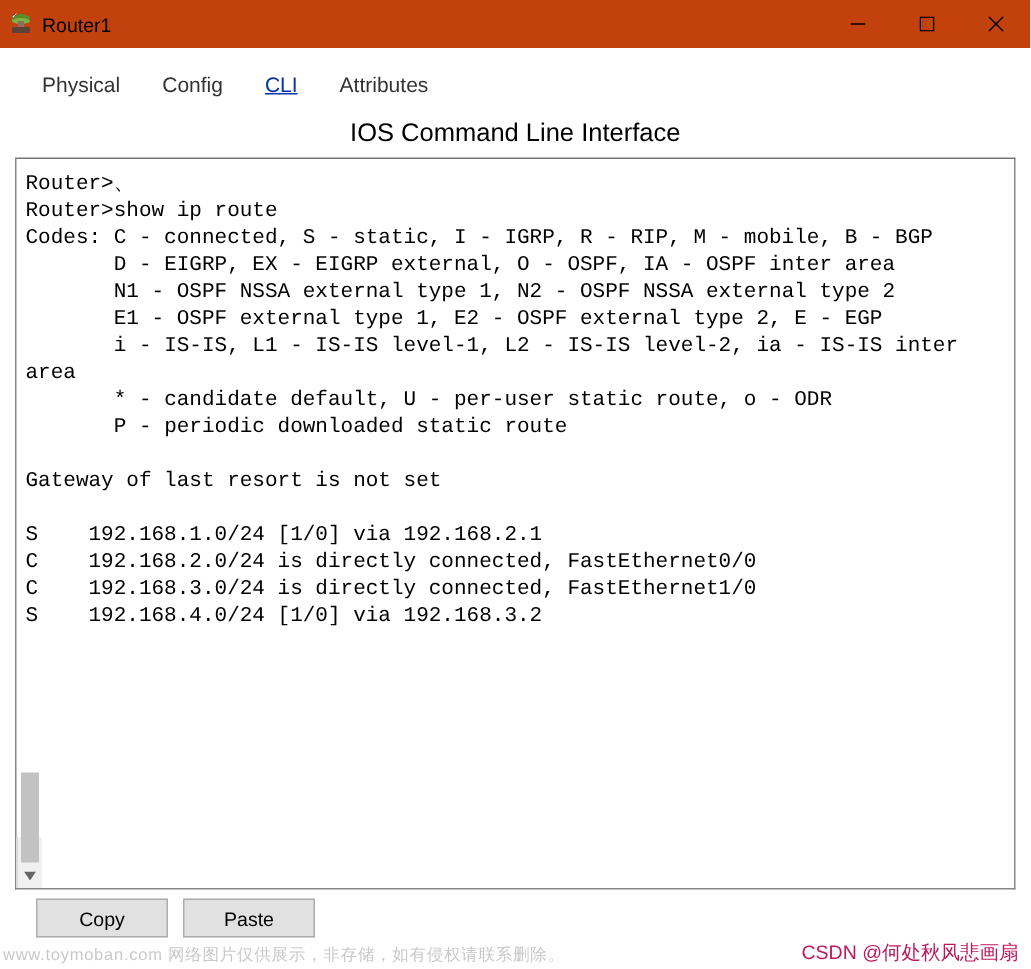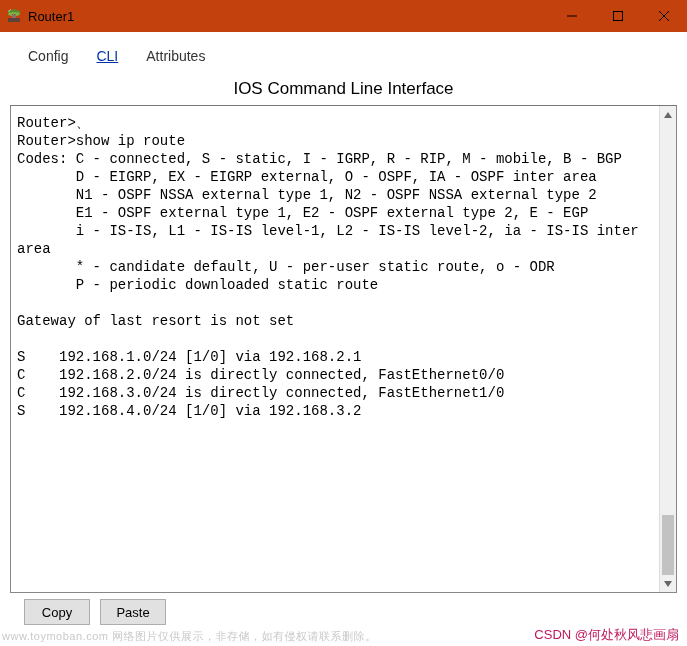--- a/index.html
+++ b/index.html
@@ -63,20 +63,21 @@
       padding: 8px 0 6px 0;
     }
     
     .terminal-wrap {
       margin: 0 10px;
       border: 1px solid #888;
       border-top-color: #777;
       height: 488px;
       display: flex;
       background: #fff;
+      flex-direction: column;
     }
     .terminal {
       flex: 1;
       padding: 8px 6px;
       font-family: "Courier New", monospace;
       font-size: 14px;
       line-height: 18px;
       white-space: pre-wrap;
       overflow-y: auto;
       color: #000;
@@ -107,21 +108,21 @@
     }
     
     .footer {
       display: flex;
       align-items: center;
       padding: 6px 10px 0 14px;
       font-size: 13px;
     }
     .footer-hint { flex: 1; }
     .footer-btn {
-      width: 66px;
+      width: 88px;
       height: 26px;
       margin-left: 10px;
       background: #e1e1e1;
       border: 1px solid #adadad;
       font-size: 13px;
       cursor: pointer;
     }
     
     .watermark-left {
       position: absolute;
@@ -166,20 +167,21 @@
     <button class="win-btn close">
       <svg width="10" height="10" viewBox="0 0 10 10">
           <line x1="0" y1="0" x2="10" y2="10" stroke="#000" stroke-width="1"></line>
           <line x1="10" y1="0" x2="0" y2="10" stroke="#000" stroke-width="1"></line>
         </svg>
     </button>
   </div>
 </div>
 
 <div class="tabbar">
+  <div class="tab">Physical</div>
   <div class="tab">Config</div>
   <div class="tab active">CLI</div>
   <div class="tab">Attributes</div>
 </div>
 
 <div class="panel-title">IOS Command Line Interface</div>
 
 <div class="terminal-wrap">
   <div class="terminal"><span>Router&gt;、
 Router&gt;show ip route

